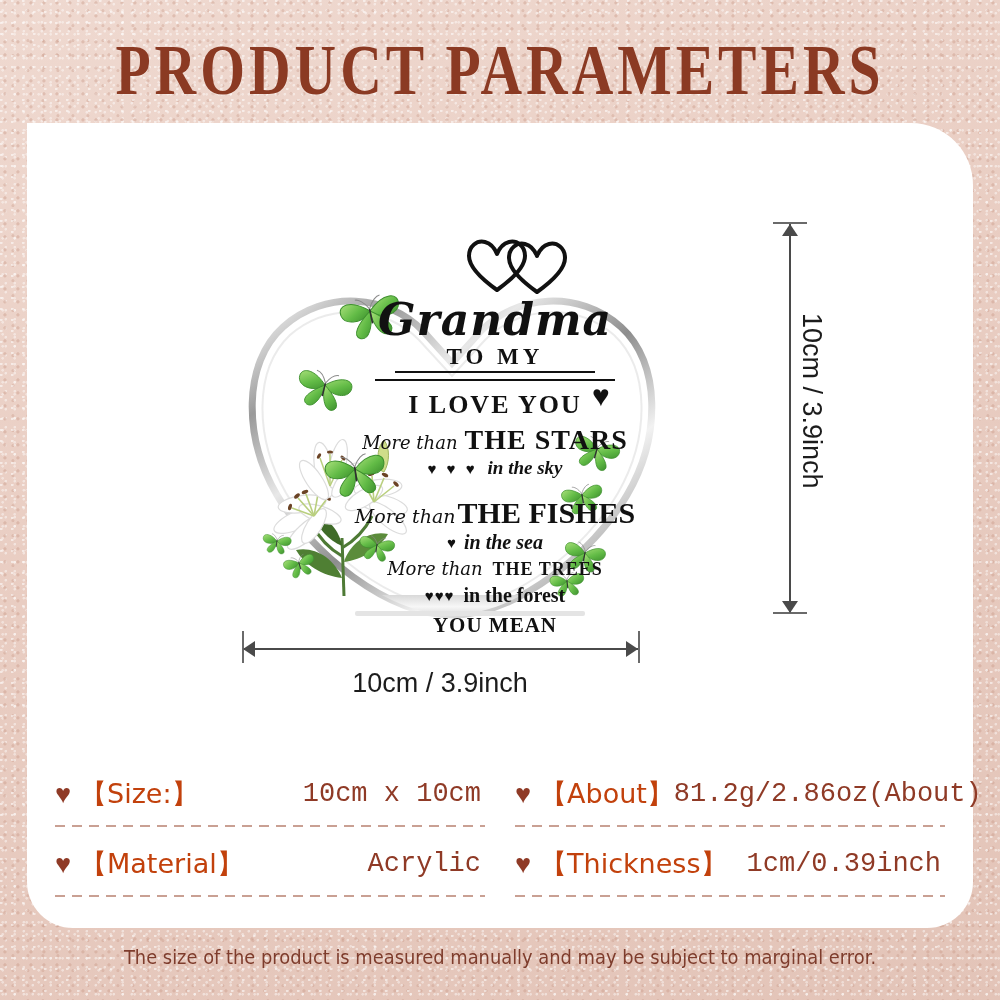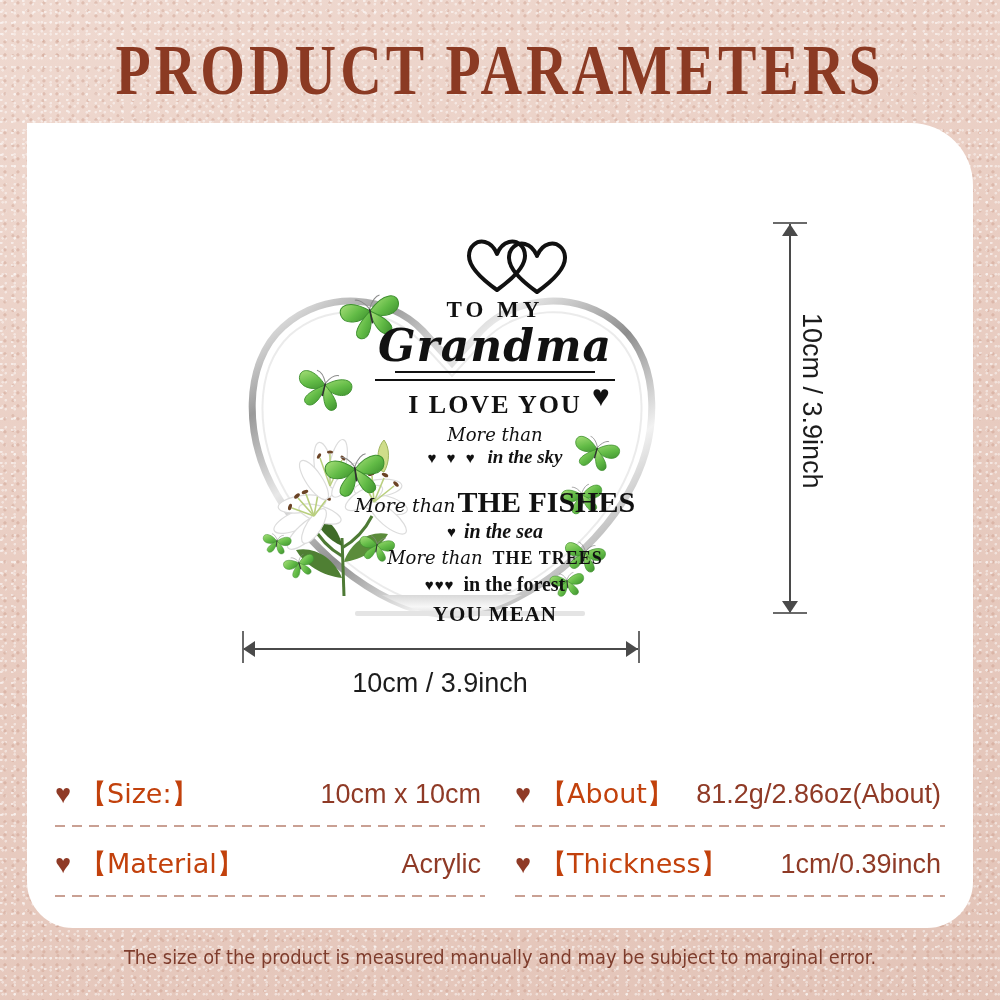--- a/index.html
+++ b/index.html
@@ -73,21 +73,21 @@
     color:#8f3a26;font-size:27px;line-height:27px;margin-right:9px;
     flex:0 0 auto;
   }
   .sp-key{
     color:#c2410c;font-size:27px;white-space:nowrap;flex:0 0 auto;
     font-family:"DejaVu Sans",sans-serif;
   }
   .sp-val{
     color:#8f3a26;font-size:27px;white-space:nowrap;margin-left:auto;
     padding-right:4px;
-    font-family:Liberation Sans, sans-serif;
+    font-family:Liberation Mono, monospace;
   }
   .dash{
     height:2px;width:100%;
     background-image:linear-gradient(to right,#c9a093 0 10px,transparent 10px 17px);
     background-size:17px 2px;background-repeat:repeat-x;
   }
   
   #footer{
     position:absolute;left:0;top:946px;width:1000px;text-align:center;
     font-size:19px;color:#7e3c2c;
@@ -269,31 +269,32 @@
         <use href="#bf" x="0" y="0" transform="translate(140,322) scale(0.62) rotate(10)"></use>
         <use href="#bf" x="0" y="0" transform="translate(62,340) scale(0.55) rotate(-16)"></use>
         <use href="#bf" x="0" y="0" transform="translate(40,318) scale(0.5) rotate(8)"></use>
         <use href="#bf" x="0" y="0" transform="translate(348,330) scale(0.72) rotate(12)"></use>
         <use href="#bf" x="0" y="0" transform="translate(330,358) scale(0.6) rotate(-6)"></use>
       </svg>
 
       
       <div style="position:absolute;left:108px;top:74px;width:300px;text-align:center;color:#111;">
 
+        <div style="font-family:'DejaVu Serif',serif;font-style:italic;font-weight:700;font-size:44px;line-height:48px;letter-spacing:1px;margin-top:-1px;">Grandma</div>
+
         <div style="font-family:'Liberation Serif',serif;font-weight:700;font-size:23px;letter-spacing:4px;">TO MY</div>
-
-        <div style="font-family:'DejaVu Serif',serif;font-style:italic;font-weight:700;font-size:44px;line-height:48px;letter-spacing:1px;margin-top:-1px;">Grandma</div>
 
         <div style="height:2px;background:#111;width:200px;margin:1px auto 0;"></div>
         <div style="height:2px;background:#111;width:240px;margin:6px auto 0;"></div>
 
         <div style="font-family:'Liberation Serif',serif;font-weight:700;font-size:26px;letter-spacing:2px;margin-top:9px;">I LOVE YOU</div>
 
         <div style="display:flex;align-items:baseline;justify-content:center;gap:7px;margin-top:4px;">
           <span style="font-family:'DejaVu Serif',serif;font-style:italic;font-size:18px;">More than</span>
+          <span style="font-family:'Liberation Serif',serif;font-weight:700;font-size:28px;letter-spacing:1px;">THE STARS</span>
         </div>
 
         <div style="display:flex;align-items:center;justify-content:center;gap:10px;margin-top:1px;">
           <span style="font-size:15px;letter-spacing:3px;">♥ ♥ ♥</span>
           <span style="font-family:'Liberation Serif',serif;font-style:italic;font-weight:700;font-size:19px;">in the sky</span>
         </div>
 
         <div style="display:flex;align-items:baseline;justify-content:center;gap:2px;margin-top:1px;">
           <span style="font-family:'DejaVu Serif',serif;font-style:italic;font-size:19px;">More than</span>
           <span style="font-family:'Liberation Serif',serif;font-weight:700;font-size:30px;letter-spacing:0px;margin-top:16px;">THE FISHES</span>

